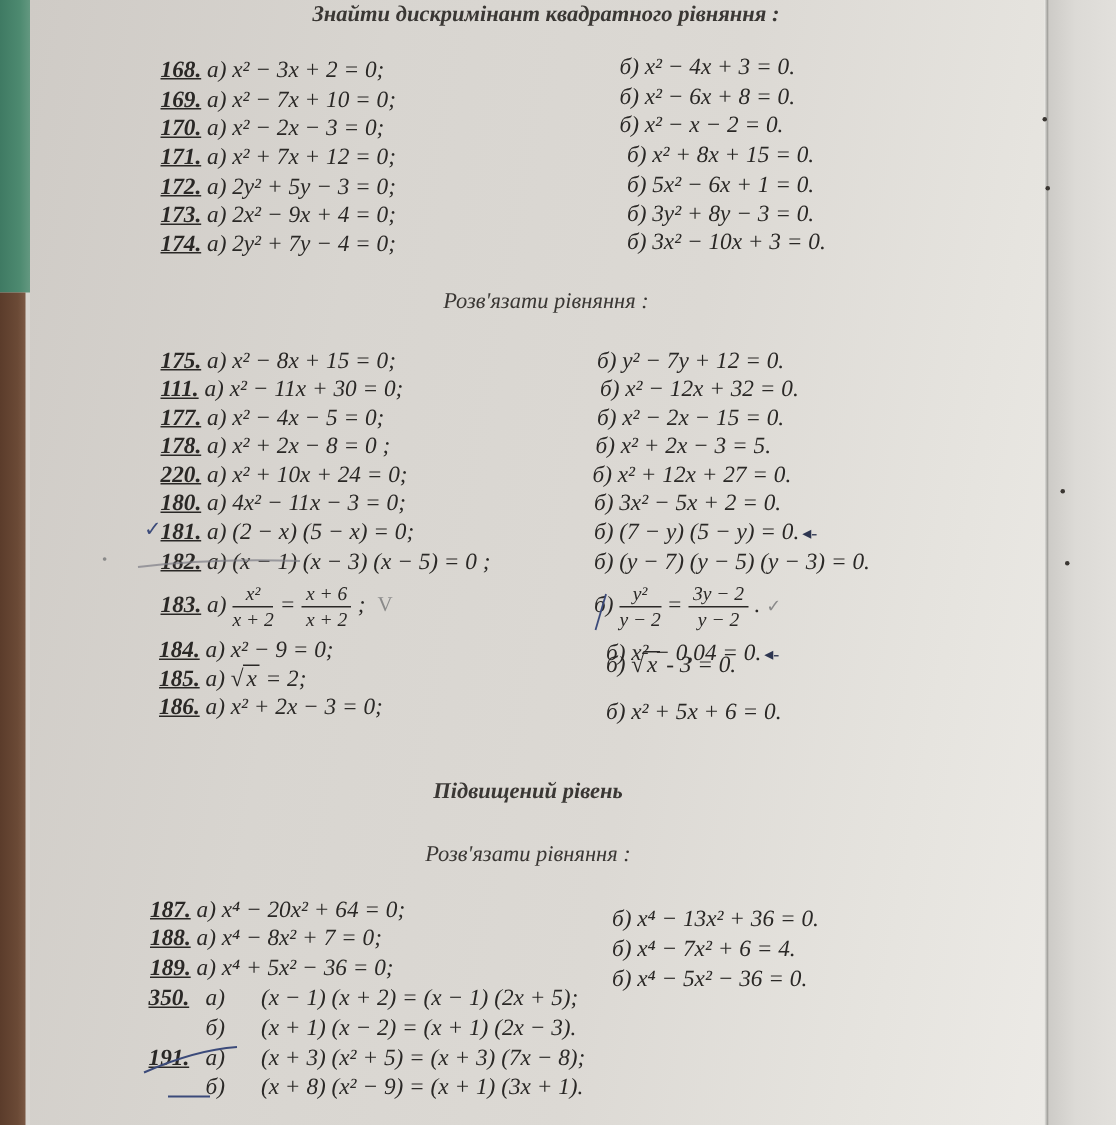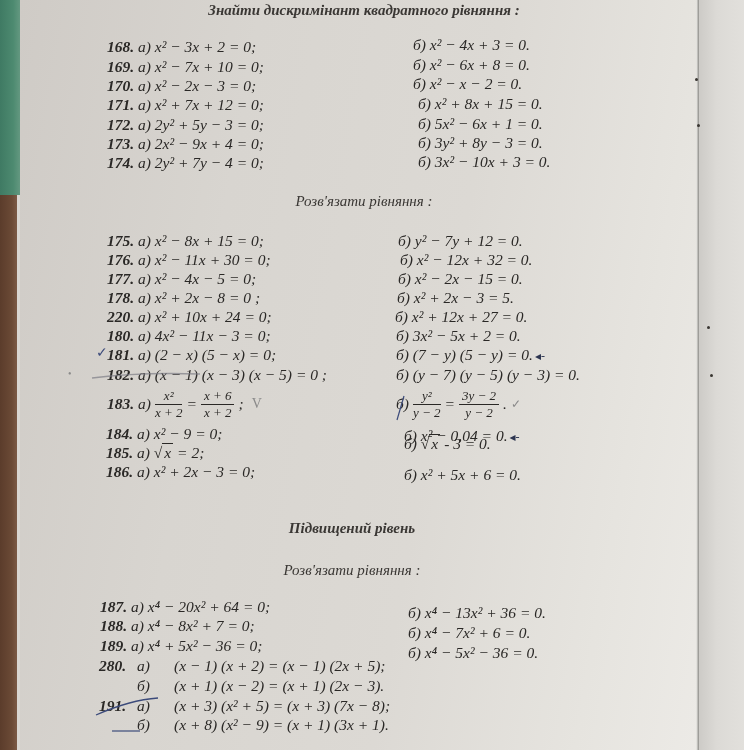--- a/index.html
+++ b/index.html
@@ -19,21 +19,21 @@
   .back-sheet { position:absolute; left:699px; top:0; width:45px; height:750px; background:linear-gradient(90deg,#cdcbc7,#dcdad6 40%,#e2e0dc 100%); }
   .spine-dot { position:absolute; width:3px; height:3px; border-radius:50%; background:#3a3632; }
 
   .heading {
     position:absolute; left:0; width:744px; text-align:center;
     font-style:italic; font-size:15px; color:#3a3734;
   }
   .heading.bold { font-weight:bold; }
 
   .row { position:absolute; font-style:italic; font-size:15.5px; white-space:nowrap; line-height:18px; }
-  .num { font-weight:bold; }
+  .num { font-weight:bold;text-decoration:underline; }
   .col-a { left:107px; }
   .col-b { left:405px; }
 
   .frac { display:inline-block; vertical-align:middle; text-align:center; margin:0 4px; font-size:13px; }
   .frac .top { display:block; border-bottom:1px solid #2a2826; padding:0 3px 1px 3px; line-height:14px; }
   .frac .bot { display:block; padding-top:1px; line-height:14px; }
   .sqrt { display:inline-block; }
   .sqrt .rad { border-top:1px solid #2a2826; padding:0 2px; }
 
   .mark { position:absolute; color:#3b4a7a; font-style:normal; }
@@ -73,21 +73,21 @@
 <div class="row col-b" style="top:134px;left:418px">б) 3y² + 8y − 3 = 0.</div>
 
 <div class="row col-a" style="top:154px"><span class="num">174.</span> <span>а) 2y² + 7y − 4 = 0;</span></div>
 <div class="row col-b" style="top:153px;left:418px">б) 3x² − 10x + 3 = 0.</div>
 
 <div class="heading" style="top:193px;left:-8px">Розв'язати рівняння :</div>
 
 <div class="row col-a" style="top:232px;left:107px"><span class="num">175.</span> <span>а) x² − 8x + 15 = 0;</span></div>
 <div class="row col-b" style="top:232px;left:398px">б) y² − 7y + 12 = 0.</div>
 
-<div class="row col-a" style="top:251px;left:107px"><span class="num">176.</span> <span>а) x² − 11x + 30 = 0;</span></div>
+<div class="row col-a" style="top:251px;left:107px"><span class="num">111.</span> <span>а) x² − 11x + 30 = 0;</span></div>
 <div class="row col-b" style="top:251px;left:400px">б) x² − 12x + 32 = 0.</div>
 
 <div class="row col-a" style="top:270px;left:107px"><span class="num">177.</span> <span>а) x² − 4x − 5 = 0;</span></div>
 <div class="row col-b" style="top:270px;left:398px">б) x² − 2x − 15 = 0.</div>
 
 <div class="row col-a" style="top:289px;left:107px"><span class="num">178.</span> <span>а) x² + 2x − 8 = 0 ;</span></div>
 <div class="row col-b" style="top:289px;left:397px">б) x² + 2x − 3 = 5.</div>
 
 <div class="row col-a" style="top:308px;left:107px"><span class="num">220.</span> <span>а) x² + 10x + 24 = 0;</span></div>
 <div class="row col-b" style="top:308px;left:395px">б) x² + 12x + 27 = 0.</div>
@@ -141,26 +141,26 @@
 <div class="row col-a" style="top:463px;left:106px"><span class="num">186.</span> <span>а) x² + 2x − 3 = 0;</span></div>
 <div class="row col-b" style="top:466px;left:404px">б) x² + 5x + 6 = 0.</div>
 
 <div class="heading bold" style="top:520px;left:-20px">Підвищений рівень</div>
 <div class="heading" style="top:562px;left:-20px">Розв'язати рівняння :</div>
 
 <div class="row col-a" style="top:598px;left:100px"><span class="num">187.</span> <span>а) x⁴ − 20x² + 64 = 0;</span></div>
 <div class="row col-b" style="top:604px;left:408px">б) x⁴ − 13x² + 36 = 0.</div>
 
 <div class="row col-a" style="top:617px;left:100px"><span class="num">188.</span> <span>а) x⁴ − 8x² + 7 = 0;</span></div>
-<div class="row col-b" style="top:624px;left:408px">б) x⁴ − 7x² + 6 = 0.</div>
+<div class="row col-b" style="top:624px;left:408px">б) x⁴ − 7x² + 6 = 4.</div>
 
 <div class="row col-a" style="top:637px;left:100px"><span class="num">189.</span> <span>а) x⁴ + 5x² − 36 = 0;</span></div>
 <div class="row col-b" style="top:644px;left:408px">б) x⁴ − 5x² − 36 = 0.</div>
 
-<div class="row" style="top:657px;left:99px"><span class="num" style="display:inline-block;width:38px">280.</span><span style="display:inline-block;width:37px">а)</span><span>(x − 1) (x + 2) = (x − 1) (2x + 5);</span></div>
+<div class="row" style="top:657px;left:99px"><span class="num" style="display:inline-block;width:38px">350.</span><span style="display:inline-block;width:37px">а)</span><span>(x − 1) (x + 2) = (x − 1) (2x + 5);</span></div>
 <div class="row" style="top:677px;left:99px"><span class="num" style="display:inline-block;width:38px"></span><span style="display:inline-block;width:37px">б)</span><span>(x + 1) (x − 2) = (x + 1) (2x − 3).</span></div>
 <div class="row" style="top:697px;left:99px"><span class="num" style="display:inline-block;width:38px">191.</span><span style="display:inline-block;width:37px">а)</span><span>(x + 3) (x² + 5) = (x + 3) (7x − 8);</span></div>
 <div class="row" style="top:716px;left:99px"><span class="num" style="display:inline-block;width:38px"></span><span style="display:inline-block;width:37px">б)</span><span>(x + 8) (x² − 9) = (x + 1) (3x + 1).</span></div>
 
 <svg style="position:absolute;left:0;top:0" width="744" height="750">
   <path d="M92 378 Q140 372 200 374" stroke="#7d7d86" stroke-width="1.4" fill="none" opacity="0.7"></path>
   <path d="M96 715 Q130 700 158 698" stroke="#3b4a7a" stroke-width="1.3" fill="none"></path>
   <path d="M112 731 L140 731" stroke="#3b4a7a" stroke-width="1.2" fill="none"></path>
   <path d="M397 420 L404 396" stroke="#3b4a7a" stroke-width="1.2" fill="none"></path>
 </svg>

